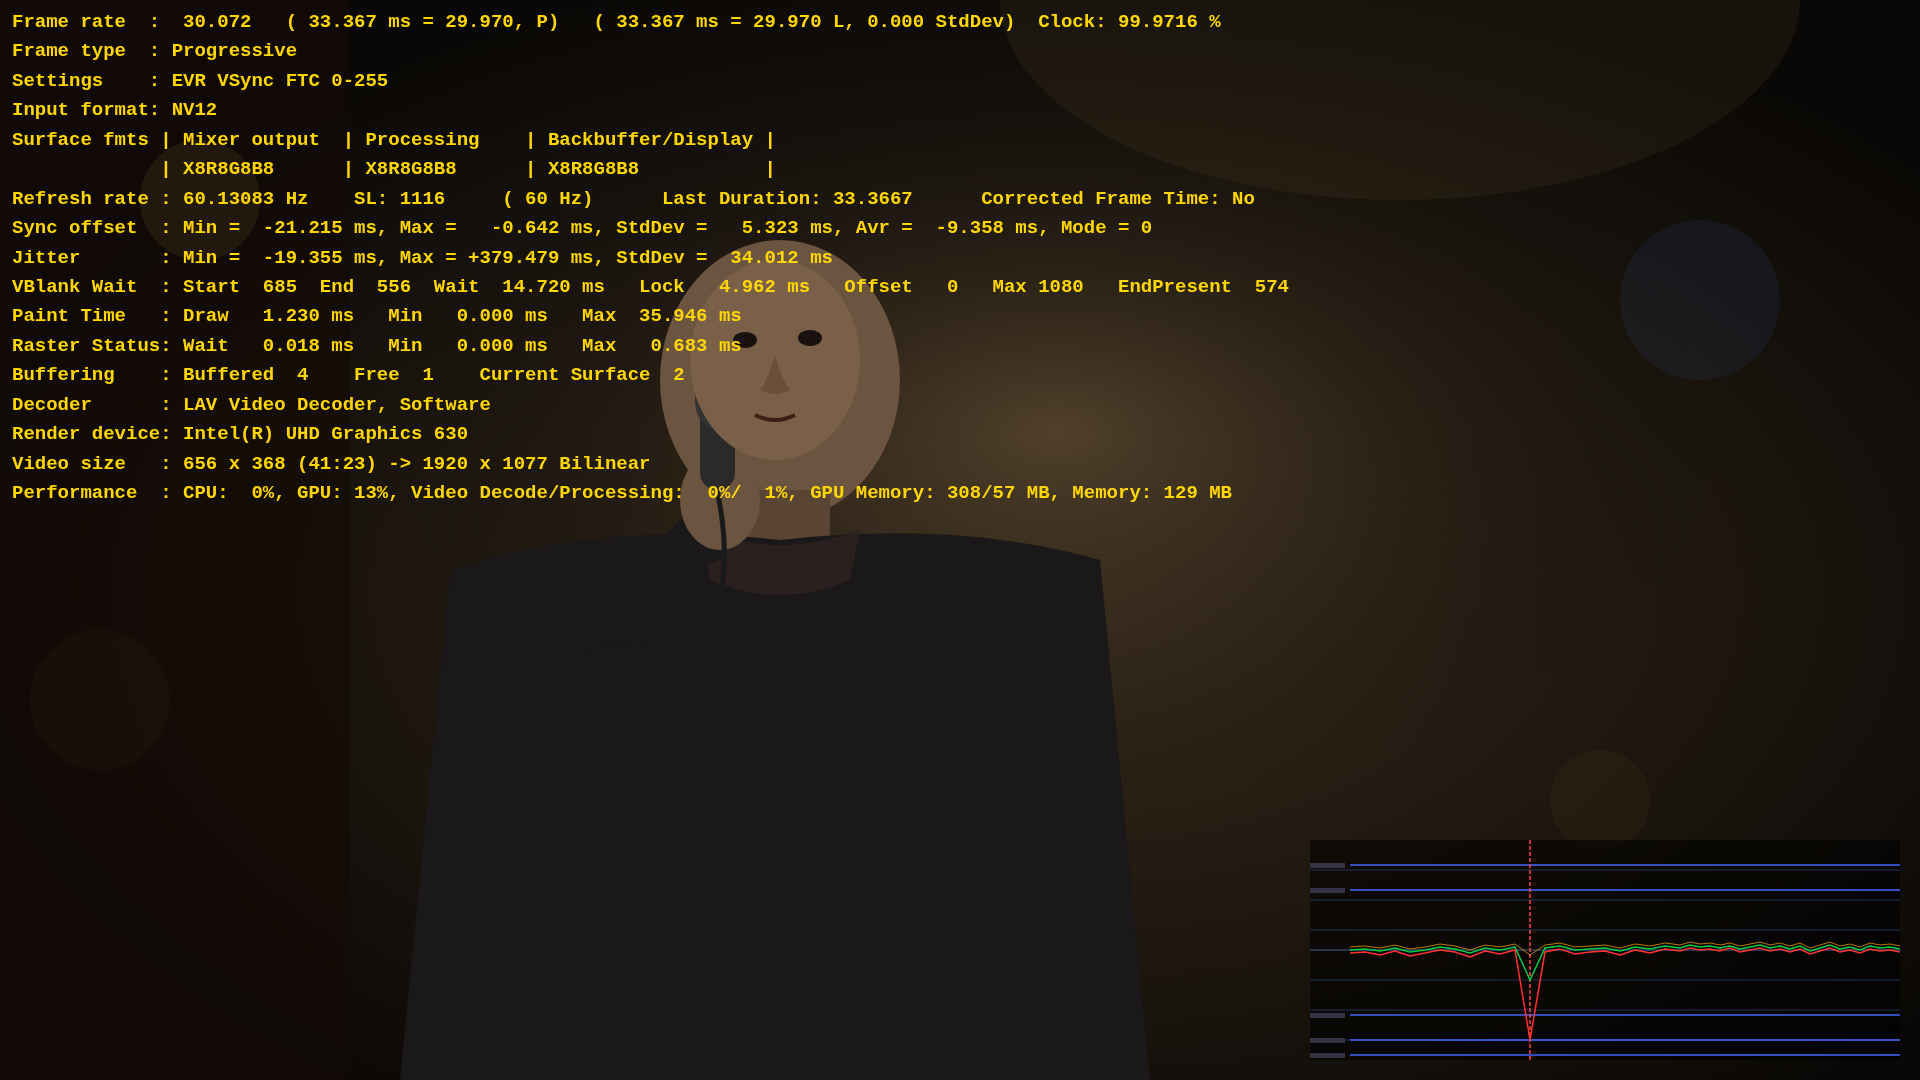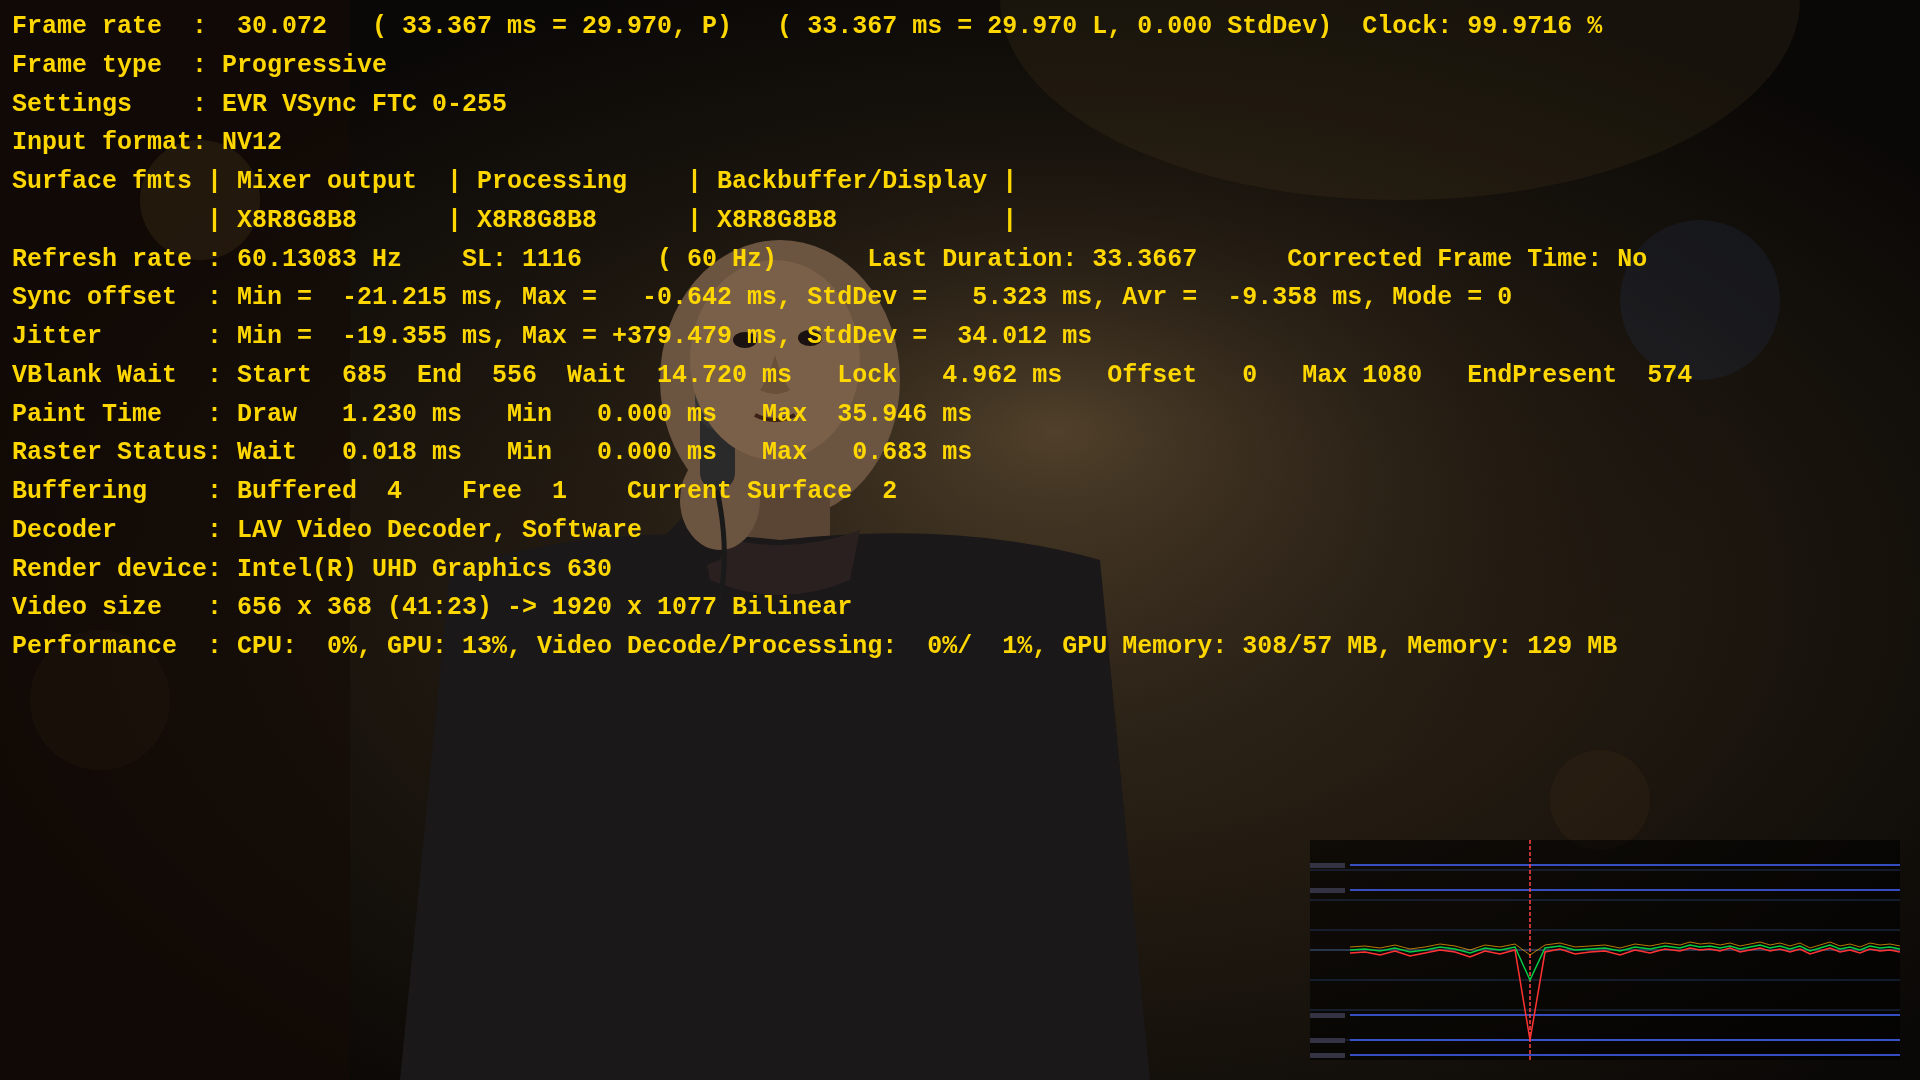--- a/index.html
+++ b/index.html
@@ -25,21 +25,21 @@
       background: #1a1a1a;
       overflow: hidden;
     }
 
     #overlay-text {
       position: absolute;
       top: 0; left: 0;
       width: 100%;
       padding: 8px 12px;
       color: #FFD700;
-      font-size: 25px;
+      font-size: 19px;
       line-height: 1.55;
       font-weight: bold;
       font-family: 'Courier New', Courier, monospace;
       white-space: pre;
       pointer-events: none;
       z-index: 10;
     }
 
     #chart-container {
       position: absolute;

